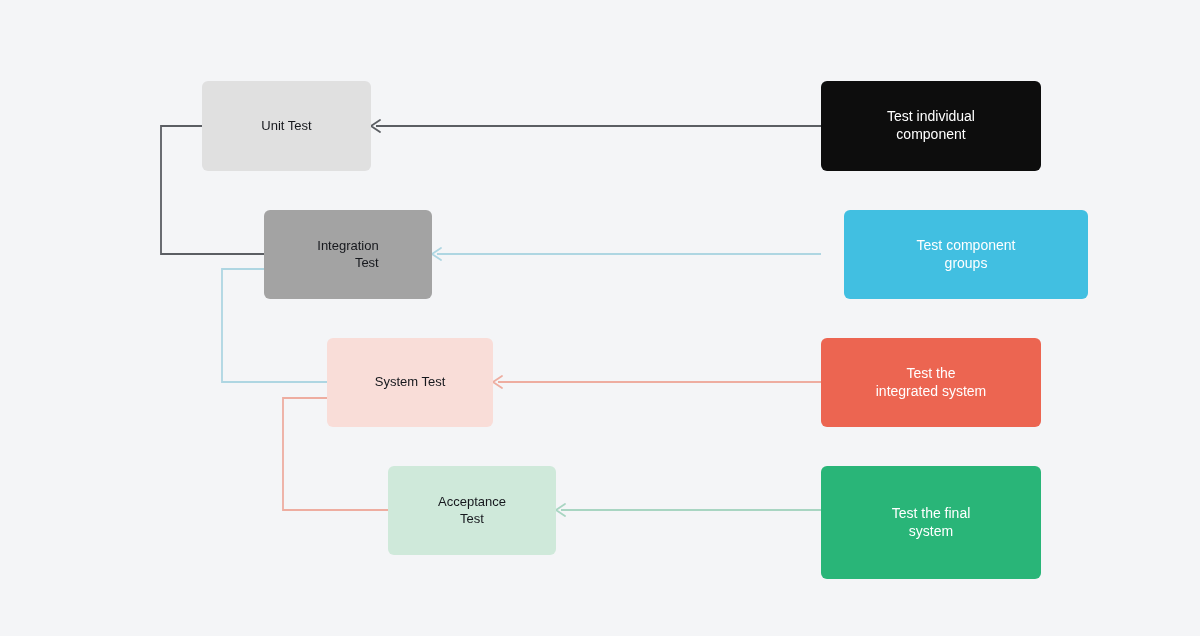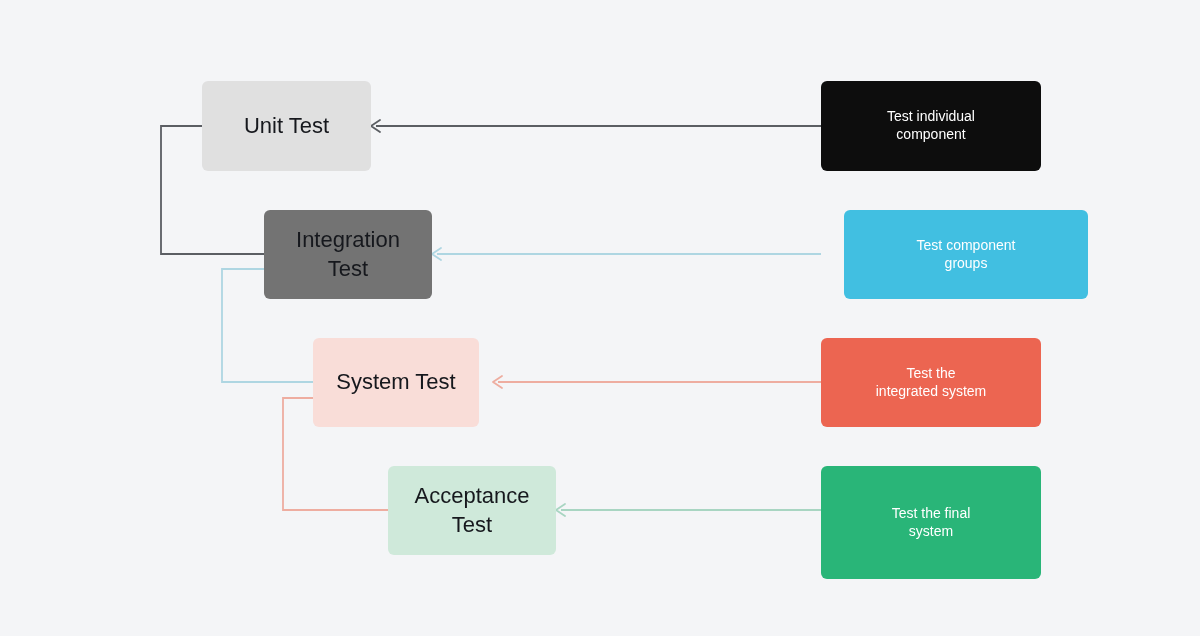--- a/index.html
+++ b/index.html
@@ -34,21 +34,21 @@
     border-radius: 6px;
     display: flex;
     align-items: center;
     justify-content: center;
     text-align: center;
     line-height: 1.28;
     padding: 4px 10px;
     white-space: pre-line;
   }
   .node.stage {
-    font-size: 22px;
+    font-size: 13px;
     font-weight: 400;
   }
   .node.desc {
     font-size: 14px;
     font-weight: 400;
   }
 </style>
 </head>
 <body>
 
@@ -63,23 +63,23 @@
       <path d="M 502 376 L 493 382 L 502 388" fill="none" stroke="#eeada0" stroke-width="1.8" stroke-linecap="round" stroke-linejoin="round"></path>
       <path d="M 821 510 L 561 510" fill="none" stroke="#a8d5c2" stroke-width="1.8" stroke-linecap="butt" stroke-linejoin="miter"></path>
       <path d="M 565 504 L 556 510 L 565 516" fill="none" stroke="#a8d5c2" stroke-width="1.8" stroke-linecap="round" stroke-linejoin="round"></path>
       <path d="M 202 126 L 161 126 L 161 254 L 264 254" fill="none" stroke="#5b5e63" stroke-width="1.8" stroke-linecap="butt" stroke-linejoin="miter"></path>
       <path d="M 264 269 L 222 269 L 222 382 L 327 382" fill="none" stroke="#aed6e2" stroke-width="1.8" stroke-linecap="butt" stroke-linejoin="miter"></path>
       <path d="M 327 398 L 283 398 L 283 510 L 388 510" fill="none" stroke="#eeada0" stroke-width="1.8" stroke-linecap="butt" stroke-linejoin="miter"></path>
     </svg>
 
   <div id="node-layer">
       <div class="node stage" style="left: 202px; top: 81px; width: 169px; height: 90px; background: rgb(224, 224, 224); color: rgb(22, 24, 29);"><span>Unit Test</span></div>
-      <div class="node stage" style="left: 264px; top: 210px; width: 168px; height: 89px; background: #737373; color: rgb(22, 24, 29);"><span>Integration
+      <div class="node stage" style="left: 264px; top: 210px; width: 168px; height: 89px; background: #a3a3a3; color: rgb(22, 24, 29); text-align: right;"><span>Integration
 Test</span></div>
-      <div class="node stage" style="left: 313px; top: 338px; width: 166px; height: 89px; background: rgb(249, 221, 216); color: rgb(22, 24, 29);"><span>System Test</span></div>
+      <div class="node stage" style="left: 327px; top: 338px; width: 166px; height: 89px; background: rgb(249, 221, 216); color: rgb(22, 24, 29);"><span>System Test</span></div>
       <div class="node stage" style="left: 388px; top: 466px; width: 168px; height: 89px; background: rgb(207, 233, 218); color: rgb(22, 24, 29);"><span>Acceptance
 Test</span></div>
       <div class="node desc" style="left: 821px; top: 81px; width: 220px; height: 90px; background: rgb(13, 13, 13); color: rgb(255, 255, 255);"><span>Test individual
 component</span></div>
       <div class="node desc" style="left: 821px; top: 210px; width: 244px; height: 89px; background: rgb(65, 191, 225); color: rgb(255, 255, 255); margin-left: 23px;"><span>Test component
 groups</span></div>
       <div class="node desc" style="left: 821px; top: 338px; width: 220px; height: 89px; background: rgb(236, 101, 81); color: rgb(255, 255, 255);"><span>Test the
 integrated system</span></div>
       <div class="node desc" style="left: 821px; top: 466px; width: 220px; height: 113px; background: rgb(41, 181, 120); color: rgb(255, 255, 255);"><span>Test the final
 system</span></div>

